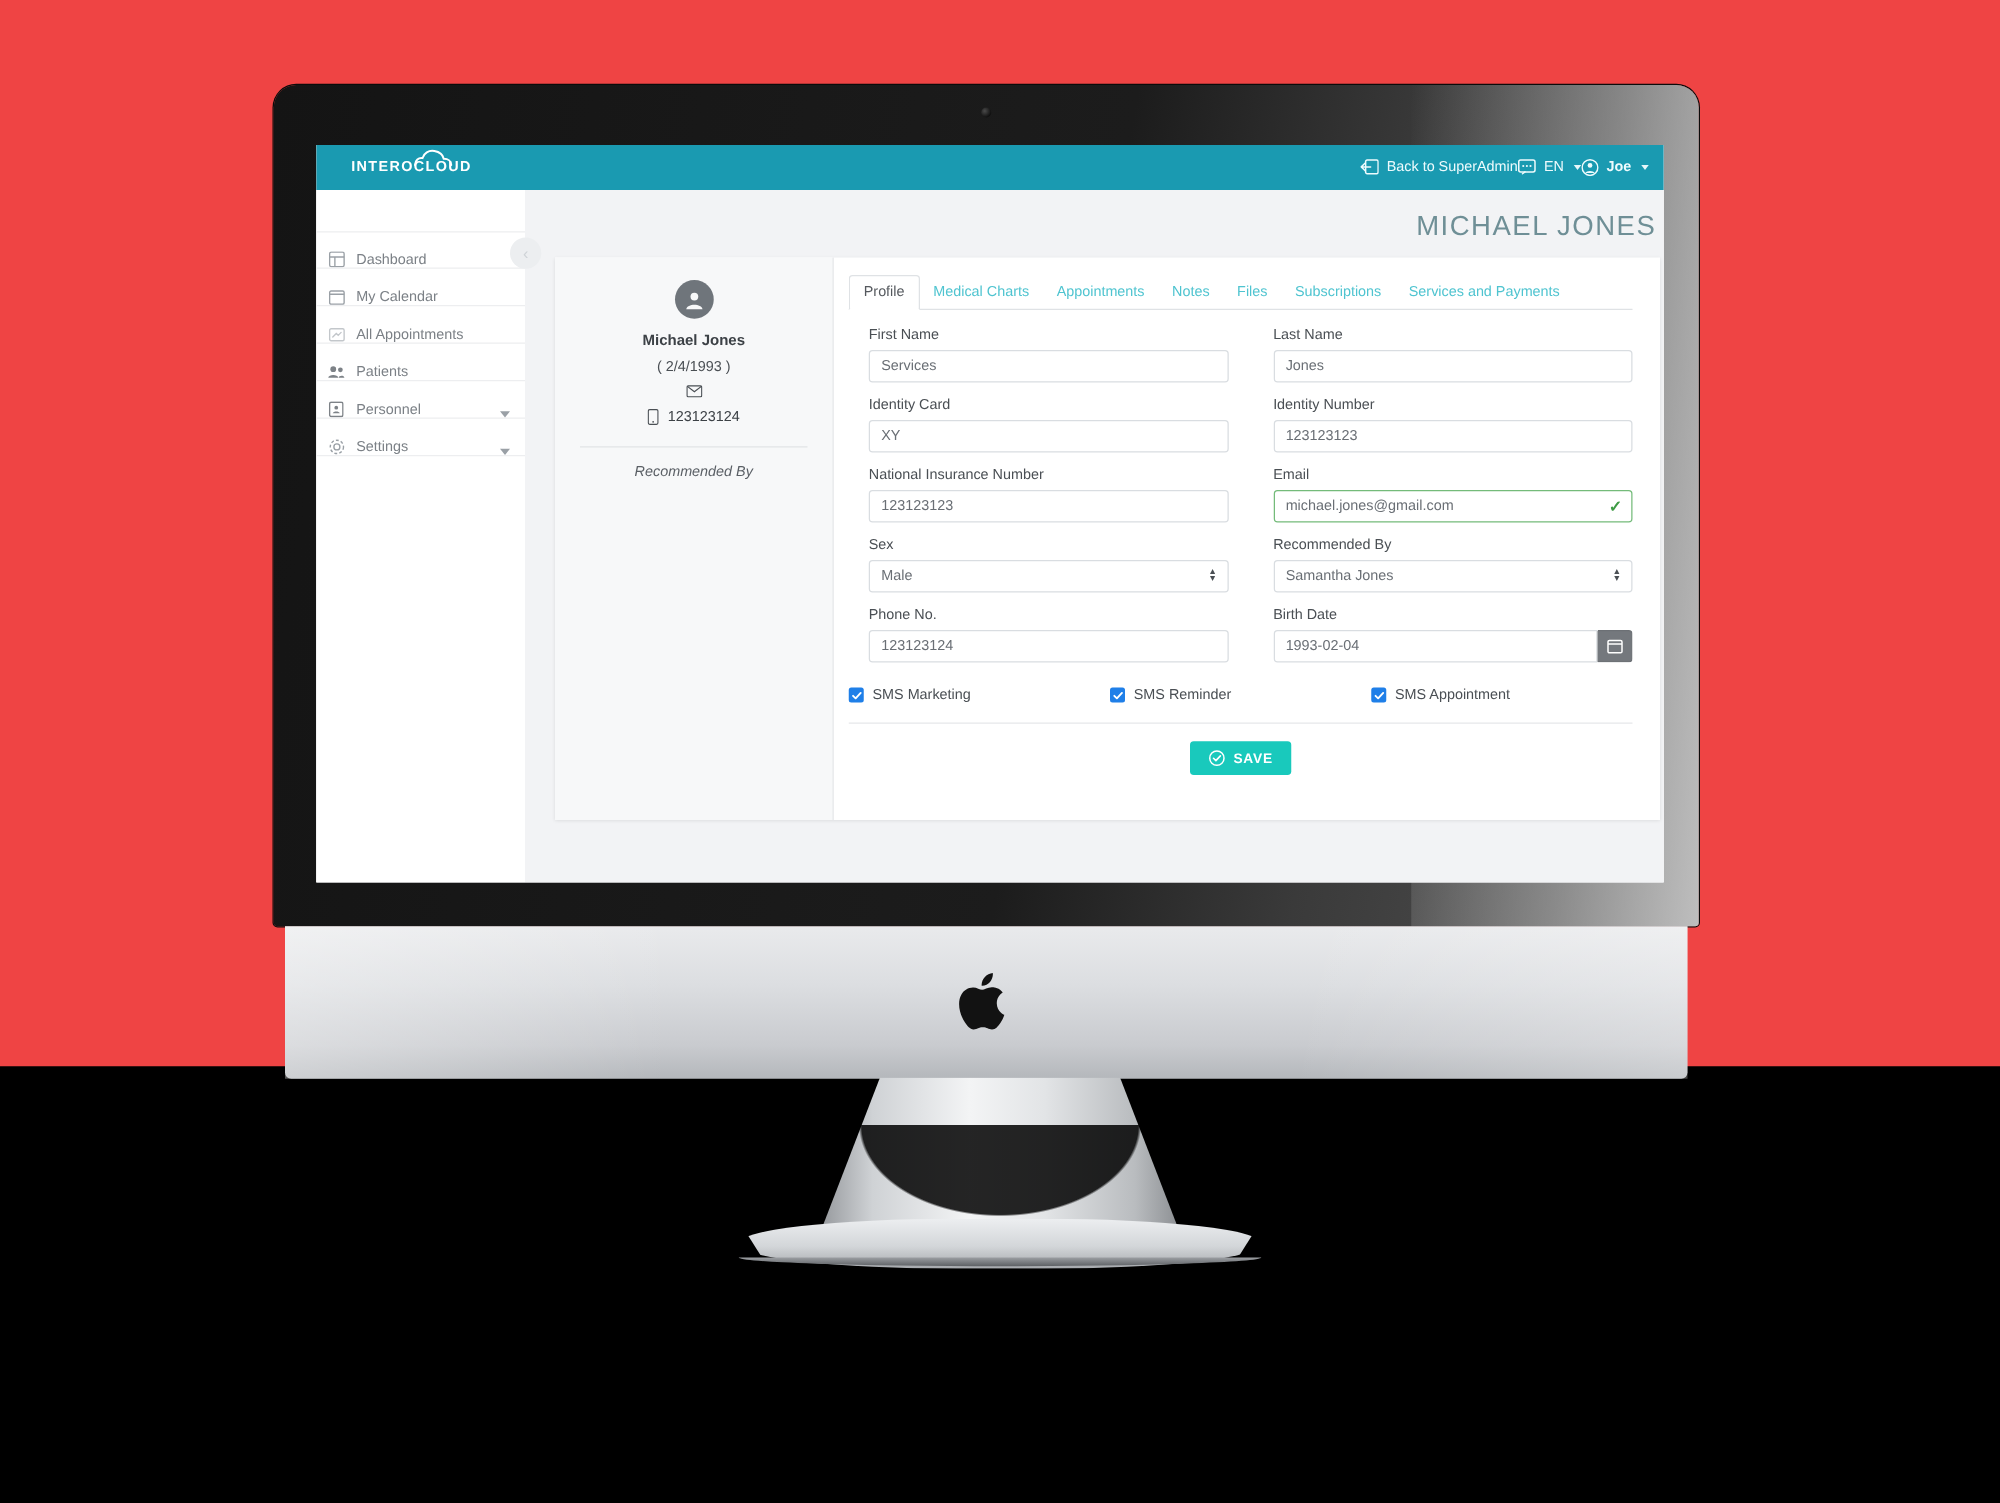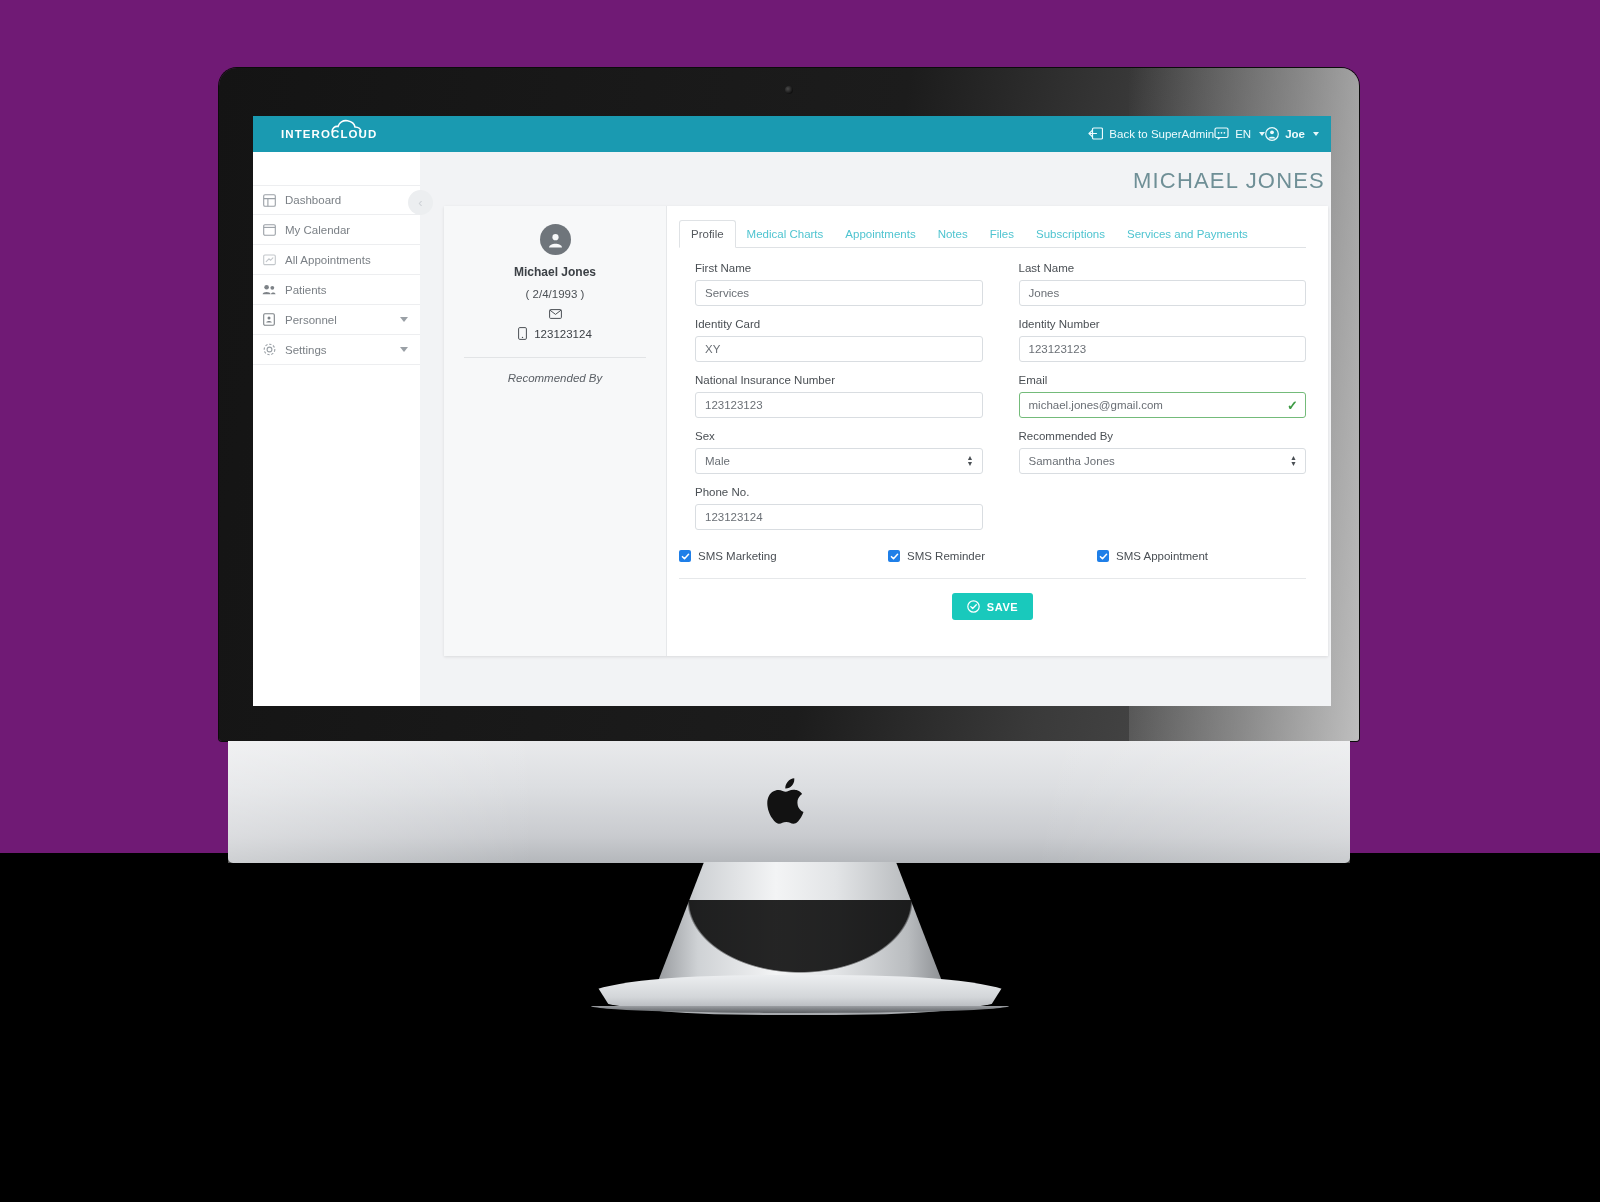--- a/index.html
+++ b/index.html
@@ -4,21 +4,21 @@
 <style>
   * { box-sizing: border-box; margin: 0; padding: 0; }
   html, body {
     width: 1600px; height: 1202px;
     background: #000;
     font-family: "Liberation Sans", sans-serif;
     overflow: hidden;
   }
 
   
-  #imac-stage { position: relative; width: 1600px; height: 853px; background: #701a75; }
+  #imac-stage { position: relative; width: 1600px; height: 853px; background: #ef4444; }
 
   #monitor-bezel {
     position: absolute; left: 219px; top: 68px;
     width: 1140px; height: 673px;
     background: linear-gradient(100deg, #141414 0%, #1c1c1c 55%, #3a3a3a 74%, #555 100%);
     border-radius: 18px 18px 3px 3px;
     box-shadow: 0 0 0 1px #0b0b0b;
   }
   #bezel-highlight {
     position: absolute; right: 0; top: 0; width: 230px; height: 673px;
@@ -91,21 +91,21 @@
   .brand-cloud { position: absolute; left: 48px; top: -9px; }
   .topbar-right { display: flex; align-items: flex-start; }
   .topbar-item { display: flex; align-items: center; gap: 6px; font-size: 11.5px; color: #eefbfd; cursor: pointer; }
   .topbar-item.bold { font-weight: bold; }
   .caret-down { width: 0; height: 0; border-left: 3.5px solid transparent; border-right: 3.5px solid transparent; border-top: 4px solid #e6f7fa; margin-left: 2px; }
 
   
   .app-body { display: flex; height: 554px; background: #fff; }
   .sidebar { width: 167px; background: #fff; padding-top: 33px; flex: 0 0 167px; }
   .nav-item {
-    height: 30px; display: flex; align-items: center; gap: 9px;
+    height: 30px; display: flex; align-items: flex-end; gap: 9px;
     padding: 0 12px 0 9px; font-size: 11.5px; color: #7b8086;
     border-bottom: 1px solid #edeef0; cursor: pointer;
   }
   .nav-item:first-child { border-top: 1px solid #edeef0; }
   .nav-label { flex: 1; }
   .nav-chev { width: 0; height: 0; border-left: 4.5px solid transparent; border-right: 4.5px solid transparent; border-top: 5px solid #9aa0a6; }
   .nav-icon { width: 14px; height: 14px; flex: 0 0 14px; color: #9aa0a6; display: flex; align-items: center; justify-content: center; }
 
   .content { flex: 1; background: #f2f3f5; position: relative; padding: 0; }
   .collapse-btn {
@@ -406,20 +406,32 @@
                       <span>▼</span>
                     </span>
                 </div>
               </div>
 
               <div class="field">
                 <div class="field-label">Phone No.</div>
                 <div class="input-wrap">
                     <div class="ctrl">123123124</div>
                   </div>
+              </div>
+              <div class="field">
+                <div class="field-label">Birth Date</div>
+                <div class="date-group">
+                  <div class="ctrl">1993-02-04</div>
+                  <div class="date-btn">
+                    <svg width="14" height="14" viewBox="0 0 14 14">
+                        <rect x="1.4" y="2.4" width="11.2" height="9.8" rx="1.1" fill="none" stroke="#ffffff" stroke-width="1.2"></rect>
+                        <path d="M1.4 5.1 H12.6" stroke="#ffffff" stroke-width="1.2"></path>
+                      </svg>
+                  </div>
+                </div>
               </div>
             </div>
 
             <div class="checks-row">
               <label class="check-item">
                 <span class="cbox">
                   <svg viewBox="0 0 10 10">
                       <path d="M1.6 5.2 L3.9 7.4 L8.4 2.6" fill="none" stroke="#fff" stroke-width="1.7" stroke-linecap="round" stroke-linejoin="round"></path>
                     </svg>
                 </span>

